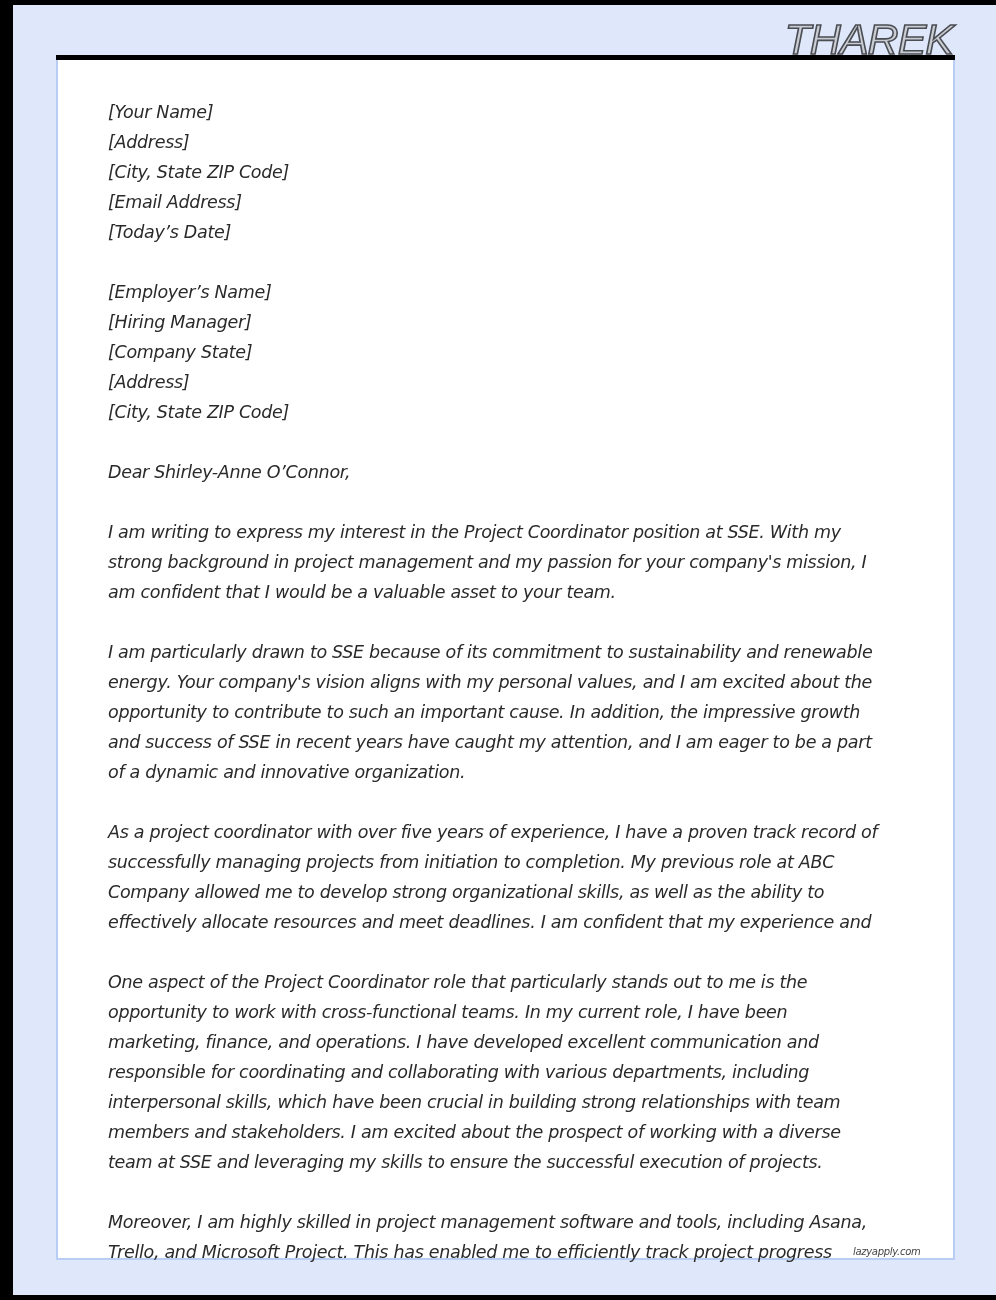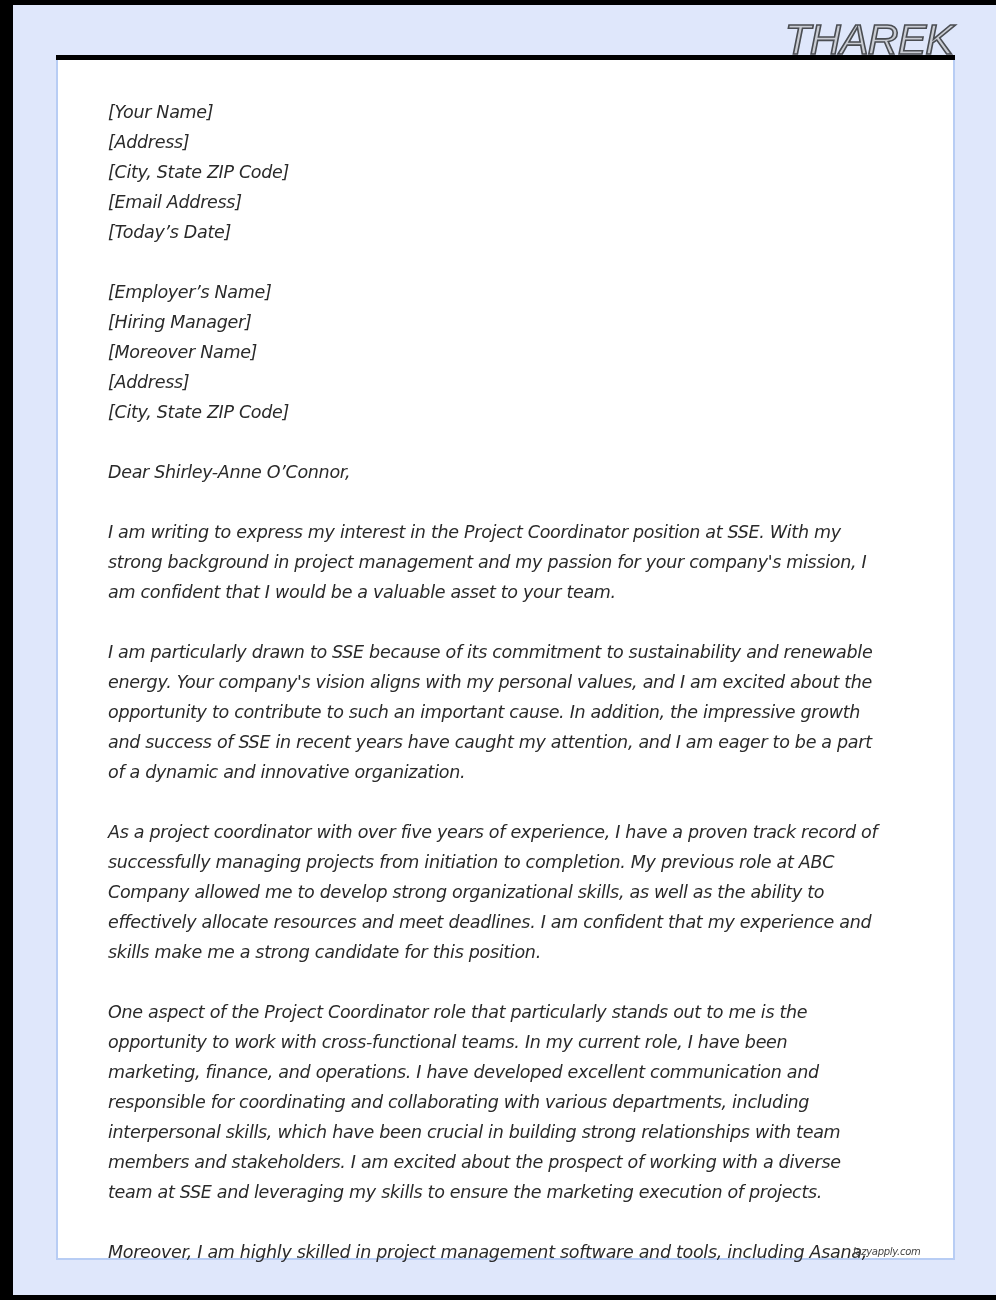--- a/index.html
+++ b/index.html
@@ -65,21 +65,21 @@
       <span class="line">[Your Name]</span>
       <span class="line">[Address]</span>
       <span class="line">[City, State ZIP Code]</span>
       <span class="line">[Email Address]</span>
       <span class="line">[Today’s Date]</span>
     </div>
     <div class="gap"></div>
     <div>
       <span class="line">[Employer’s Name]</span>
       <span class="line">[Hiring Manager]</span>
-      <span class="line">[Moreover Name]</span>
+      <span class="line">[Company State]</span>
       <span class="line">[Address]</span>
       <span class="line">[City, State ZIP Code]</span>
     </div>
     <div class="gap"></div>
     <span class="line">Dear Shirley-Anne O’Connor,</span>
     <div class="gap"></div>
 
     <p>
       <span class="line">I am writing to express my interest in the Project Coordinator position at SSE. With my</span>
       <span class="line">strong background in project management and my passion for your company's mission, I</span>
@@ -90,30 +90,30 @@
       <span class="line">energy. Your company's vision aligns with my personal values, and I am excited about the</span>
       <span class="line">opportunity to contribute to such an important cause. In addition, the impressive growth</span>
       <span class="line">and success of SSE in recent years have caught my attention, and I am eager to be a part</span>
       <span class="line">of a dynamic and innovative organization.</span>
     </p>
     <p>
       <span class="line">As a project coordinator with over five years of experience, I have a proven track record of</span>
       <span class="line">successfully managing projects from initiation to completion. My previous role at ABC</span>
       <span class="line">Company allowed me to develop strong organizational skills, as well as the ability to</span>
       <span class="line">effectively allocate resources and meet deadlines. I am confident that my experience and</span>
-      <span class="line">skills make me a strong candidate for this position.</span>
     </p>
     <p>
       <span class="line">One aspect of the Project Coordinator role that particularly stands out to me is the</span>
       <span class="line">opportunity to work with cross-functional teams. In my current role, I have been</span>
       <span class="line">marketing, finance, and operations. I have developed excellent communication and</span>
       <span class="line">responsible for coordinating and collaborating with various departments, including</span>
       <span class="line">interpersonal skills, which have been crucial in building strong relationships with team</span>
       <span class="line">members and stakeholders. I am excited about the prospect of working with a diverse</span>
-      <span class="line">team at SSE and leveraging my skills to ensure the marketing execution of projects.</span>
+      <span class="line">team at SSE and leveraging my skills to ensure the successful execution of projects.</span>
     </p>
     <p>
       <span class="line">Moreover, I am highly skilled in project management software and tools, including Asana,</span>
+      <span class="line">Trello, and Microsoft Project. This has enabled me to efficiently track project progress</span>
     </p>
   </div>
 
   <div class="watermark">lazyapply.com</div>
 </div>
 
 </body></html>

